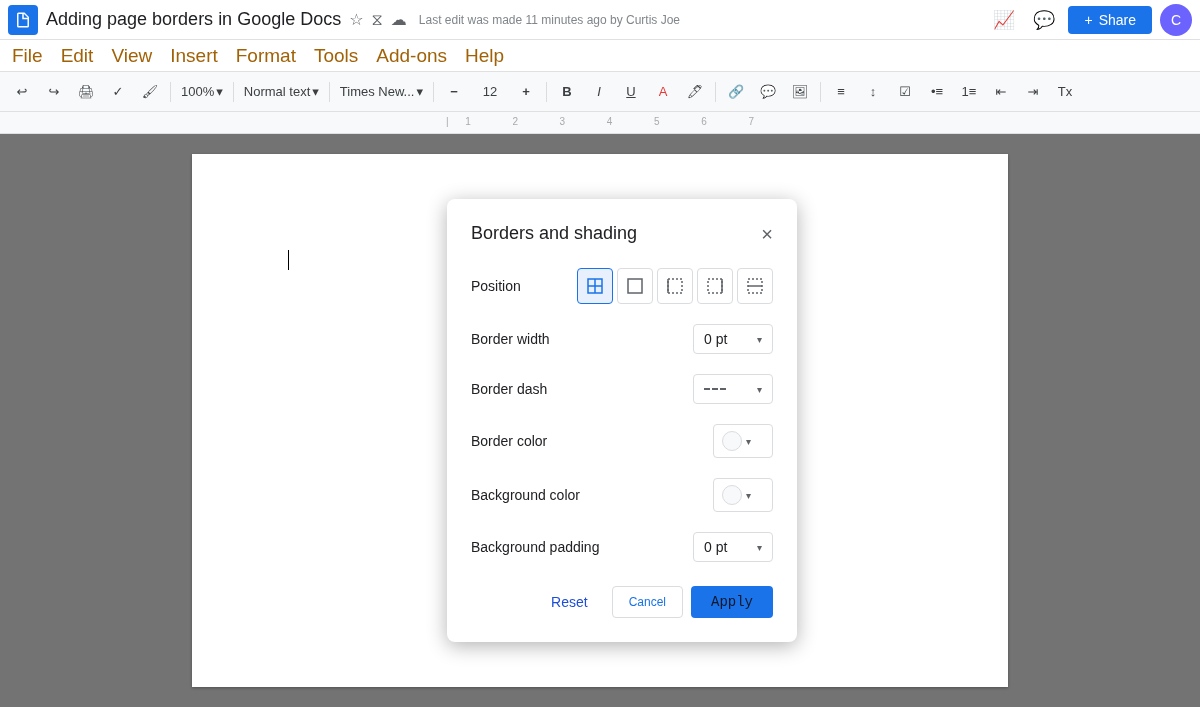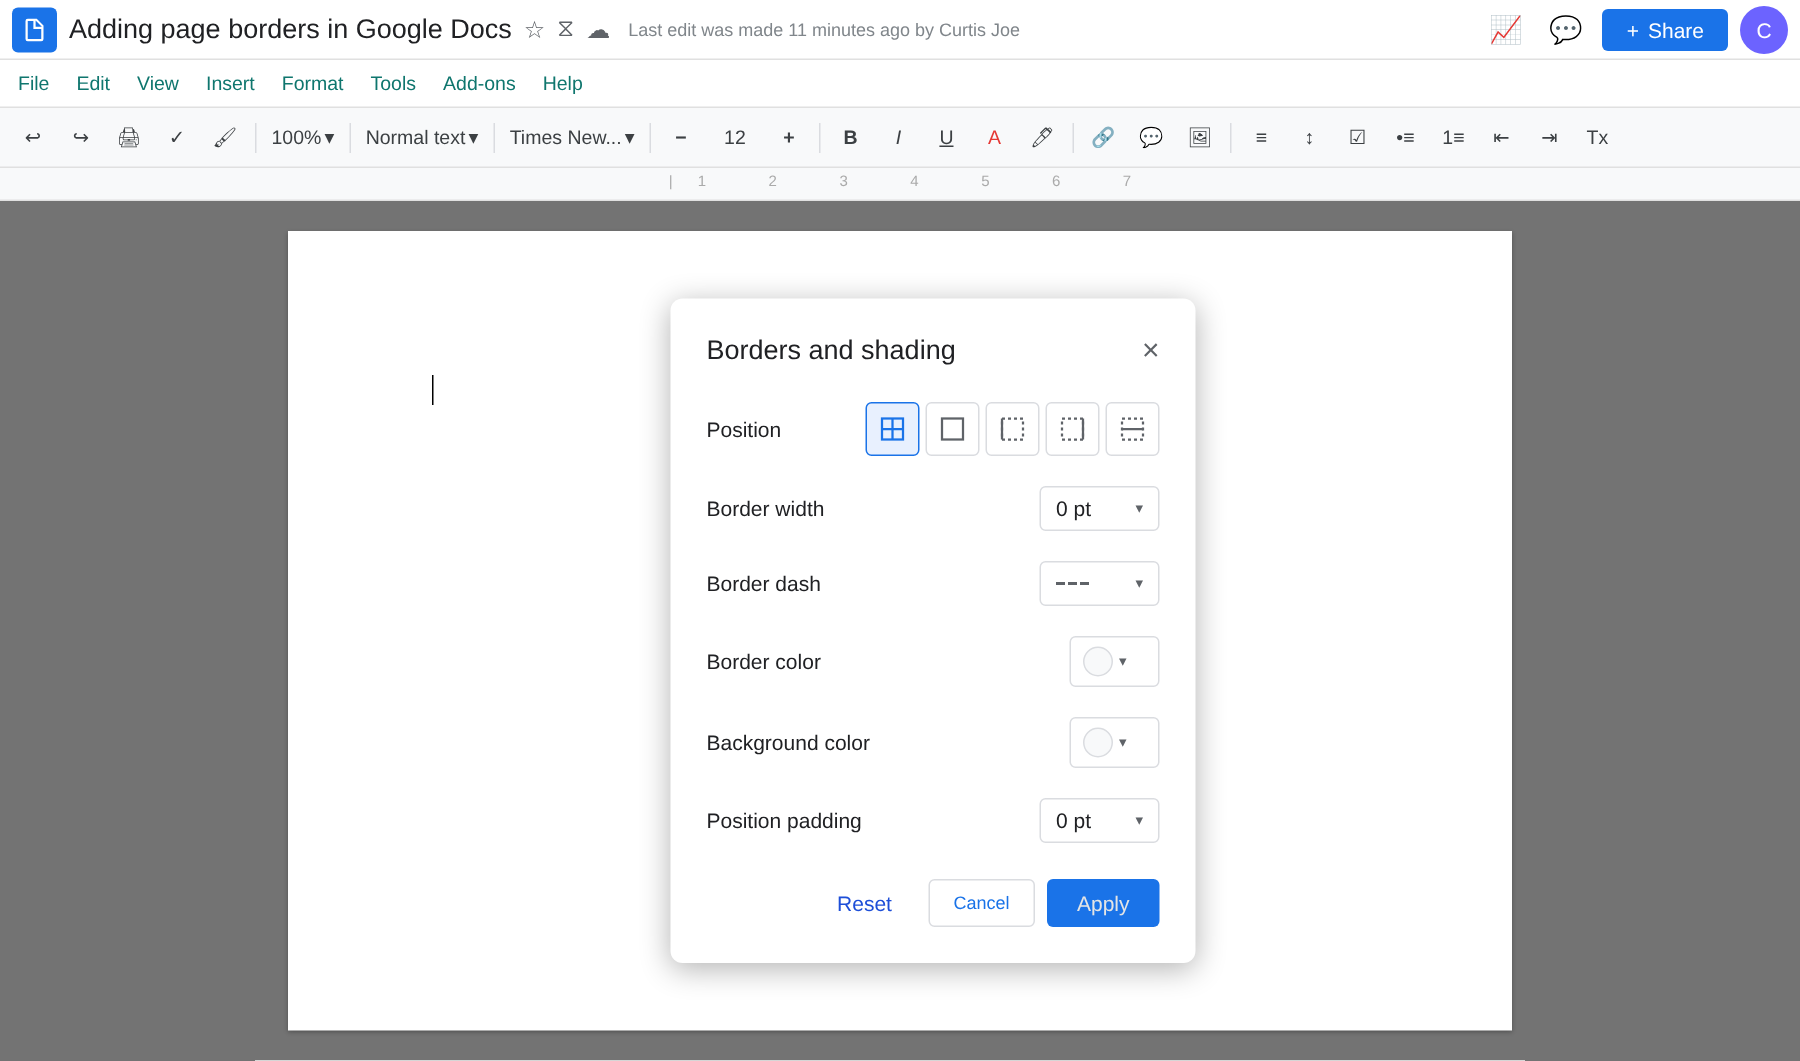--- a/index.html
+++ b/index.html
@@ -24,21 +24,21 @@
       background: #1a73e8; color: white; border: none; border-radius: 4px;
       padding: 6px 16px; font-size: 14px; cursor: pointer; display: flex; align-items: center; gap: 6px;
     }
     .avatar { width: 32px; height: 32px; border-radius: 50%; background: #6c63ff; display: flex; align-items: center; justify-content: center; color: white; font-size: 14px; font-weight: 500; }
 
     
     .menubar {
       display: flex; align-items: center; background: #fff; height: 32px; padding: 0 4px;
       border-bottom: 1px solid #e0e0e0; gap: 2px;
     }
-    .menu-item { font-size: 13px; color: #0f766e; padding: 4px 8px; border-radius: 4px; cursor: pointer; }
+    .menu-item { font-size: 19px; color: #a16207; padding: 4px 8px; border-radius: 4px; cursor: pointer; }
 
     
     .toolbar {
       display: flex; align-items: center; background: #f8f9fa; height: 40px; padding: 0 8px;
       border-bottom: 1px solid #e0e0e0; gap: 4px; overflow: hidden;
     }
     .tb-btn {
       height: 28px; min-width: 28px; border: none; background: transparent; cursor: pointer;
       border-radius: 4px; display: flex; align-items: center; justify-content: center;
       color: #3c4043; font-size: 13px; padding: 0 4px;
@@ -118,22 +118,22 @@
     
     .dialog-footer { display: flex; justify-content: flex-end; gap: 8px; margin-top: 24px; }
     .btn-reset {
       background: none; border: none; color: #1d4ed8; font-size: 14px; cursor: pointer; padding: 8px 16px; border-radius: 4px;
     }
     .btn-cancel {
       background: none; border: 1px solid #dadce0; color: #1a73e8; font-size: 12px; cursor: pointer;
       padding: 8px 16px; border-radius: 4px;
     }
     .btn-apply {
-      background: #1a73e8; color: #e5e5e5; border: none; font-size: 14px; cursor: pointer;
-      padding: 8px 20px; border-radius: 4px;
+      background: #1a73e8; color: #0f172a; border: none; font-size: 14px; cursor: pointer;
+      padding: 8px 20px; border-radius: 4px; font-family: Liberation Mono, monospace;
     }
 
     
     .pos-icon { width: 20px; height: 20px; }
   </style>
 </head>
 <body>
 
 <div class="topbar">
   <div class="app-icon">
@@ -312,21 +312,21 @@
 
       <div class="dialog-row">
         <span class="dialog-label">Background color</span>
         <button class="color-btn">
           <div class="color-swatch"></div>
           <span class="dropdown-arrow">▾</span>
         </button>
       </div>
 
       <div class="dialog-row">
-        <span class="dialog-label">Position padding</span>
+        <span class="dialog-label">Background padding</span>
         <button class="dropdown-btn">
           <span>0 pt</span>
           <span class="dropdown-arrow">▾</span>
         </button>
       </div>
 
       <div class="dialog-footer">
         <button class="btn-reset">Reset</button>
         <button class="btn-cancel">Cancel</button>
         <button class="btn-apply">Apply</button>

